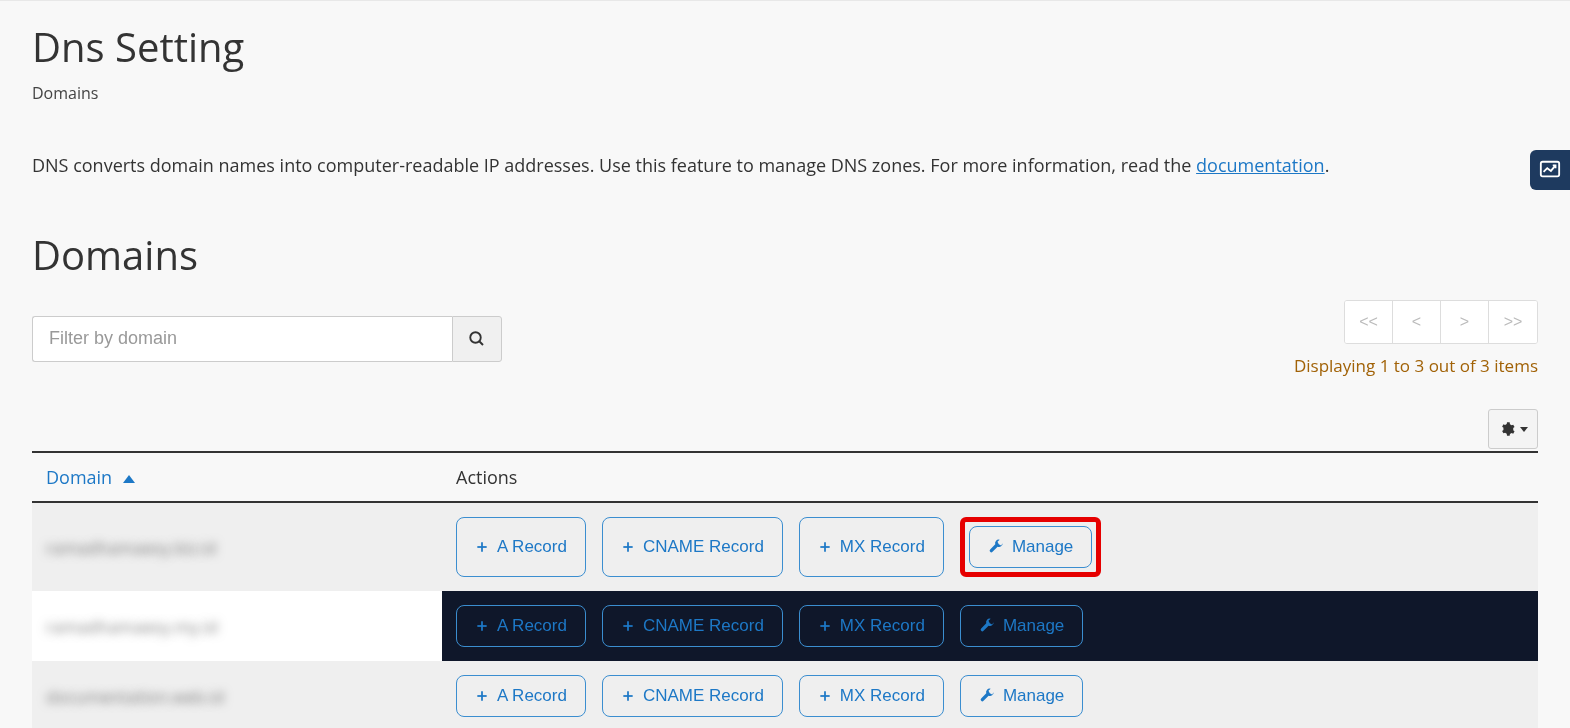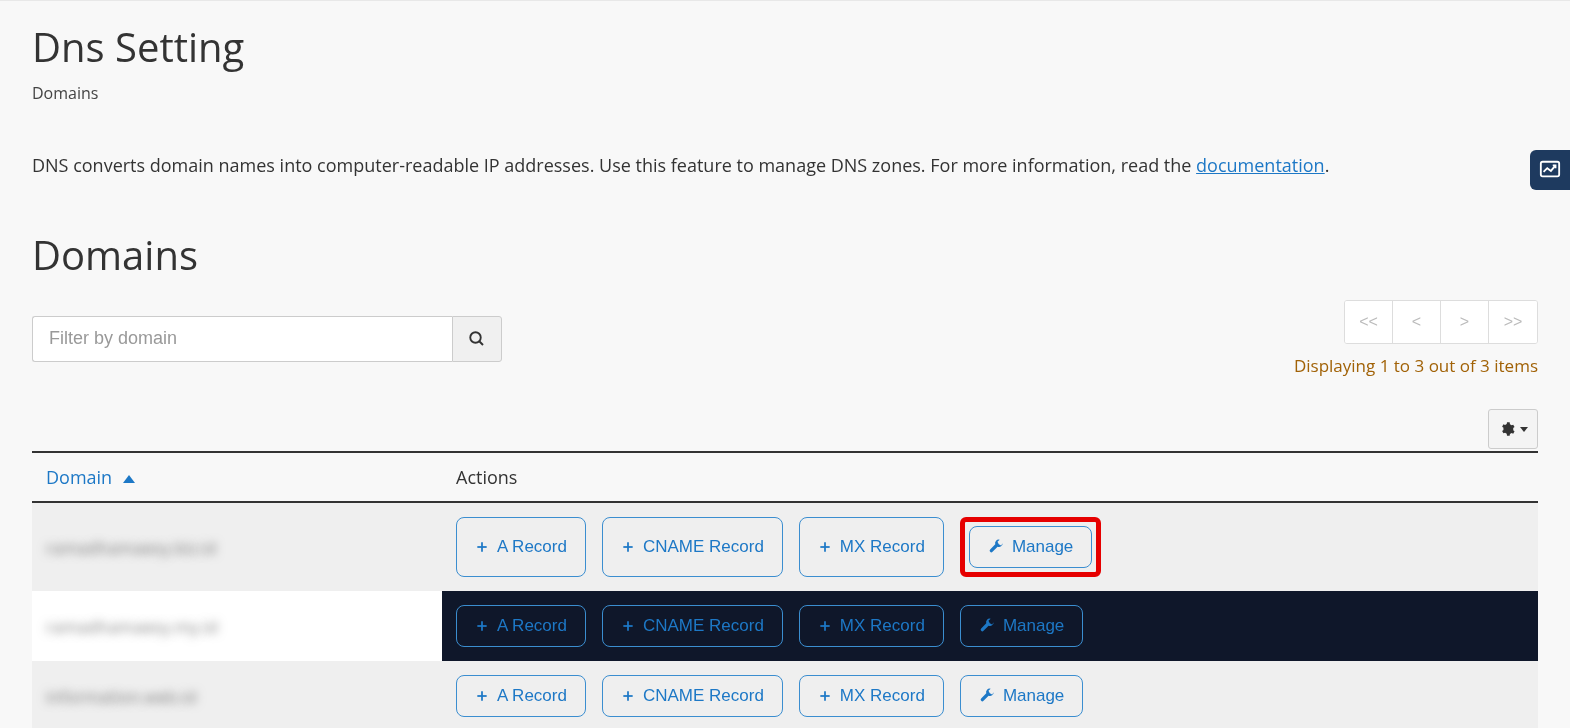--- a/index.html
+++ b/index.html
@@ -167,21 +167,21 @@
               <button class="btn-outline">
                 <svg width="16" height="16" viewBox="0 0 24 24" fill="#1d78c6">
                   <path d="M22 6.5a5.5 5.5 0 01-7.6 5.07L6.8 19.2a2.5 2.5 0 11-3.54-3.54l7.63-7.6A5.5 5.5 0 0117.5 1l-3.3 3.3 2 3.5 3.5 2L22 6.5z"></path>
                 </svg>
                 <span>Manage</span>
               </button>
             </div>
           </td>
         </tr>
         <tr class="row-odd">
-          <td><span class="domain-blur">information.web.id</span></td>
+          <td><span class="domain-blur">documentation.web.id</span></td>
           <td>
             <div class="actions-cell">
               <button class="btn-outline">
                 <svg width="14" height="14" viewBox="0 0 24 24" fill="none" stroke="#1d78c6" stroke-width="3">
                   <line x1="12" y1="4" x2="12" y2="20"></line>
                   <line x1="4" y1="12" x2="20" y2="12"></line>
                 </svg>
                 <span>A Record</span>
               </button>
               <button class="btn-outline">

